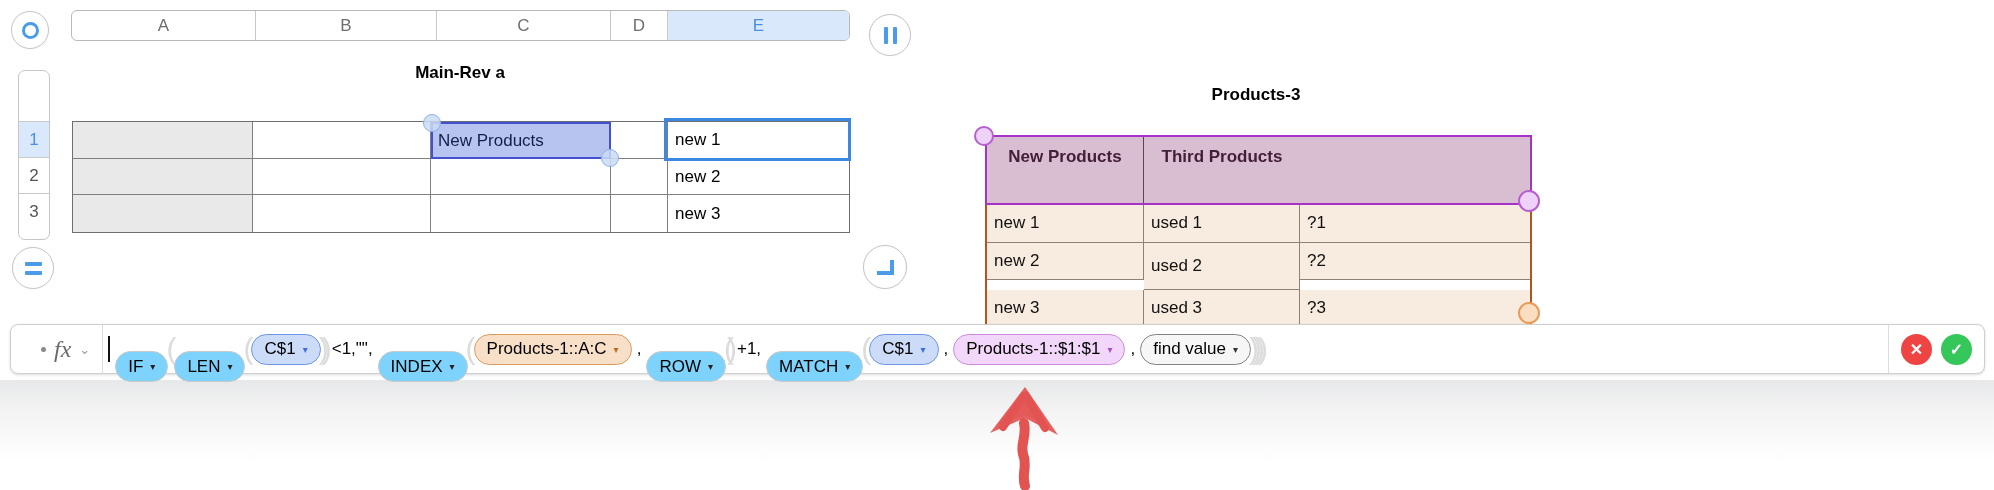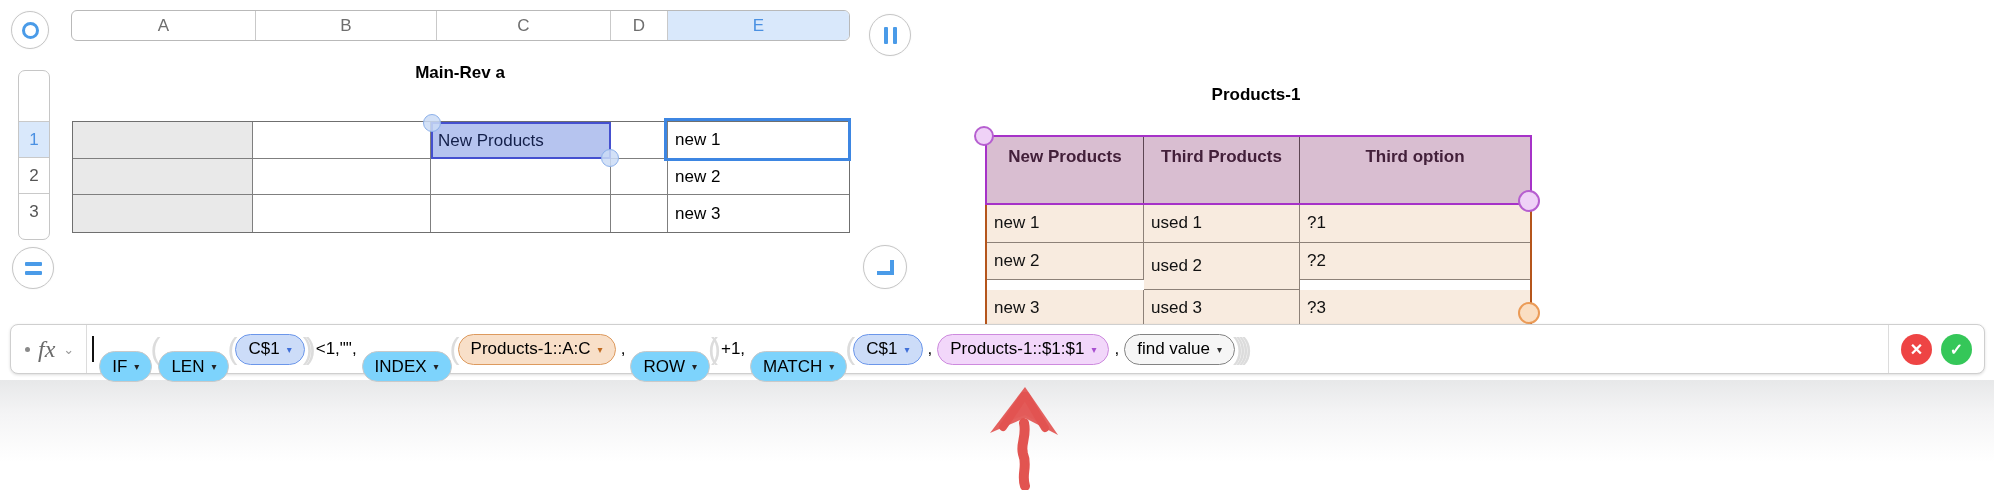--- a/index.html
+++ b/index.html
@@ -61,21 +61,21 @@
     border-right:1px solid #8d8178; border-bottom:1px solid #8d8178; }
   .p-cell:last-child { border-right:none; }
   .p-row:last-child .p-cell { border-bottom:none; }
   .range-handle { position:absolute; border-radius:50%; z-index:7; }
   .range-handle.purple { background:#efd2f7; border:2px solid #b65fd0; }
   .range-handle.orange { background:#fadec2; border:2px solid #eb9b57; }
 
   
   #formula-bar { position:absolute; left:10px; top:324px; width:1975px; height:50px; background:#fff;
     border:1px solid #cfcfcf; border-radius:8px; box-shadow:0 1px 3px rgba(0,0,0,.14);
-    display:flex; align-items:center; z-index:10; }
+    display:flex; align-items:center; z-index:10;padding-left:16px; }
   #fx-cluster { display:flex; align-items:center; gap:8px; padding:0 12px 0 14px; height:100%; }
   .fx-dot { width:5px; height:5px; border-radius:50%; background:#8a8a8a; }
   .fx-label { font-family:"Liberation Serif", serif; font-style:italic; font-size:24px; color:#6a6a6a; }
   .fx-chevron { font-size:13px; color:#999; }
   .fbar-divider { width:1px; height:100%; background:#dcdcdc; }
   #token-row { display:flex; align-items:center; gap:3px; padding-left:5px; flex:1; overflow:hidden; }
   .cursor { width:2px; height:26px; background:#111; margin-right:2px; }
   .pill { display:inline-flex; align-items:center; height:31px; border-radius:16px; padding:0 12px;
     font-size:17px; color:#000; white-space:nowrap; }
   .pill .tri { font-size:10px; margin-left:7px; }
@@ -158,26 +158,25 @@
       <div class="trow">
         <div class="cell gray" style="width: 180px; height: 37px;"></div>
         <div class="cell" style="width: 178px; height: 37px;"></div>
         <div class="cell" style="width: 180px; height: 37px;"></div>
         <div class="cell" style="width: 57px; height: 37px;"></div>
         <div class="cell" style="width: 181px; height: 37px;">new 3</div>
       </div>
     </div>
   <div id="e1-outline"></div>
 
-  <div class="tbl-title" style="left:1256px;top:85px;">Products-1</div>
+  <div class="tbl-title" style="left:1256px;top:85px;">Products-3</div>
   <div id="products-table">
     <div id="p-header">
         <div class="p-hcell" style="width: 157px;">New Products</div>
         <div class="p-hcell" style="width: 156px;">Third Products</div>
-        <div class="p-hcell" style="width: 230px;">Third option</div>
       </div>
     <div id="p-body">
         <div class="p-row">
           <div class="p-cell" style="width: 157px; height: 37.5px;">new 1</div>
           <div class="p-cell" style="width: 156px; height: 37.5px;">used 1</div>
           <div class="p-cell" style="width: 230px; height: 37.5px;">?1</div>
         </div>
         <div class="p-row">
           <div class="p-cell" style="width: 157px; height: 37.5px;">new 2</div>
           <div class="p-cell" style="width: 156px; height: 47px;">used 2</div>

